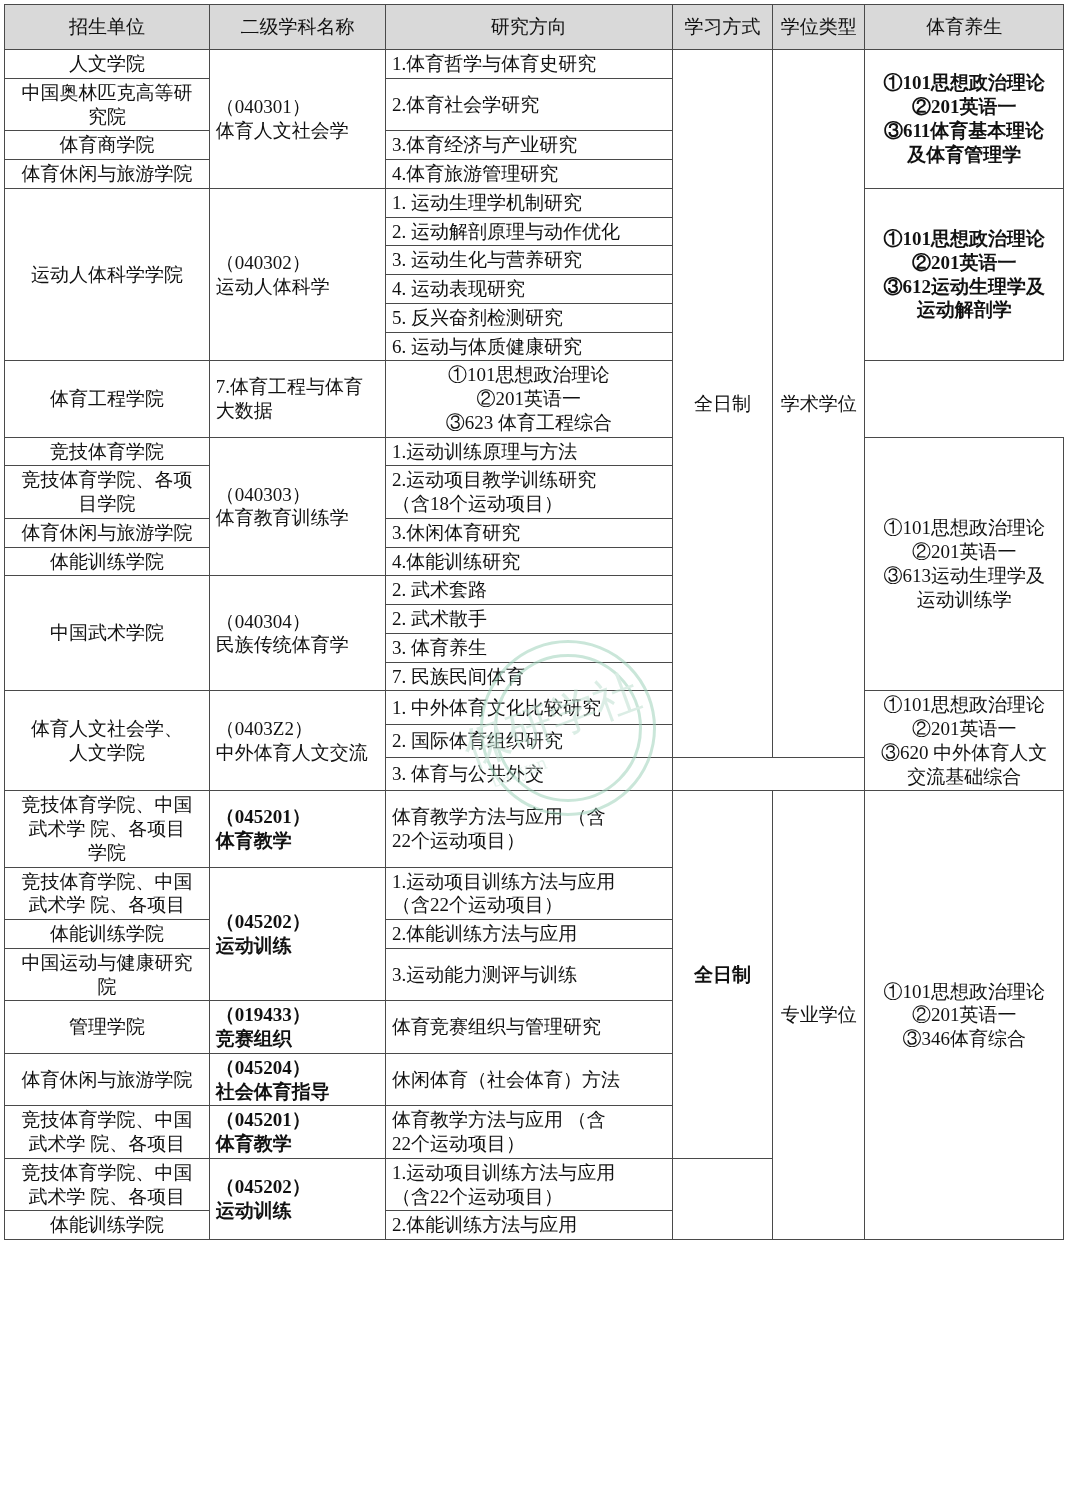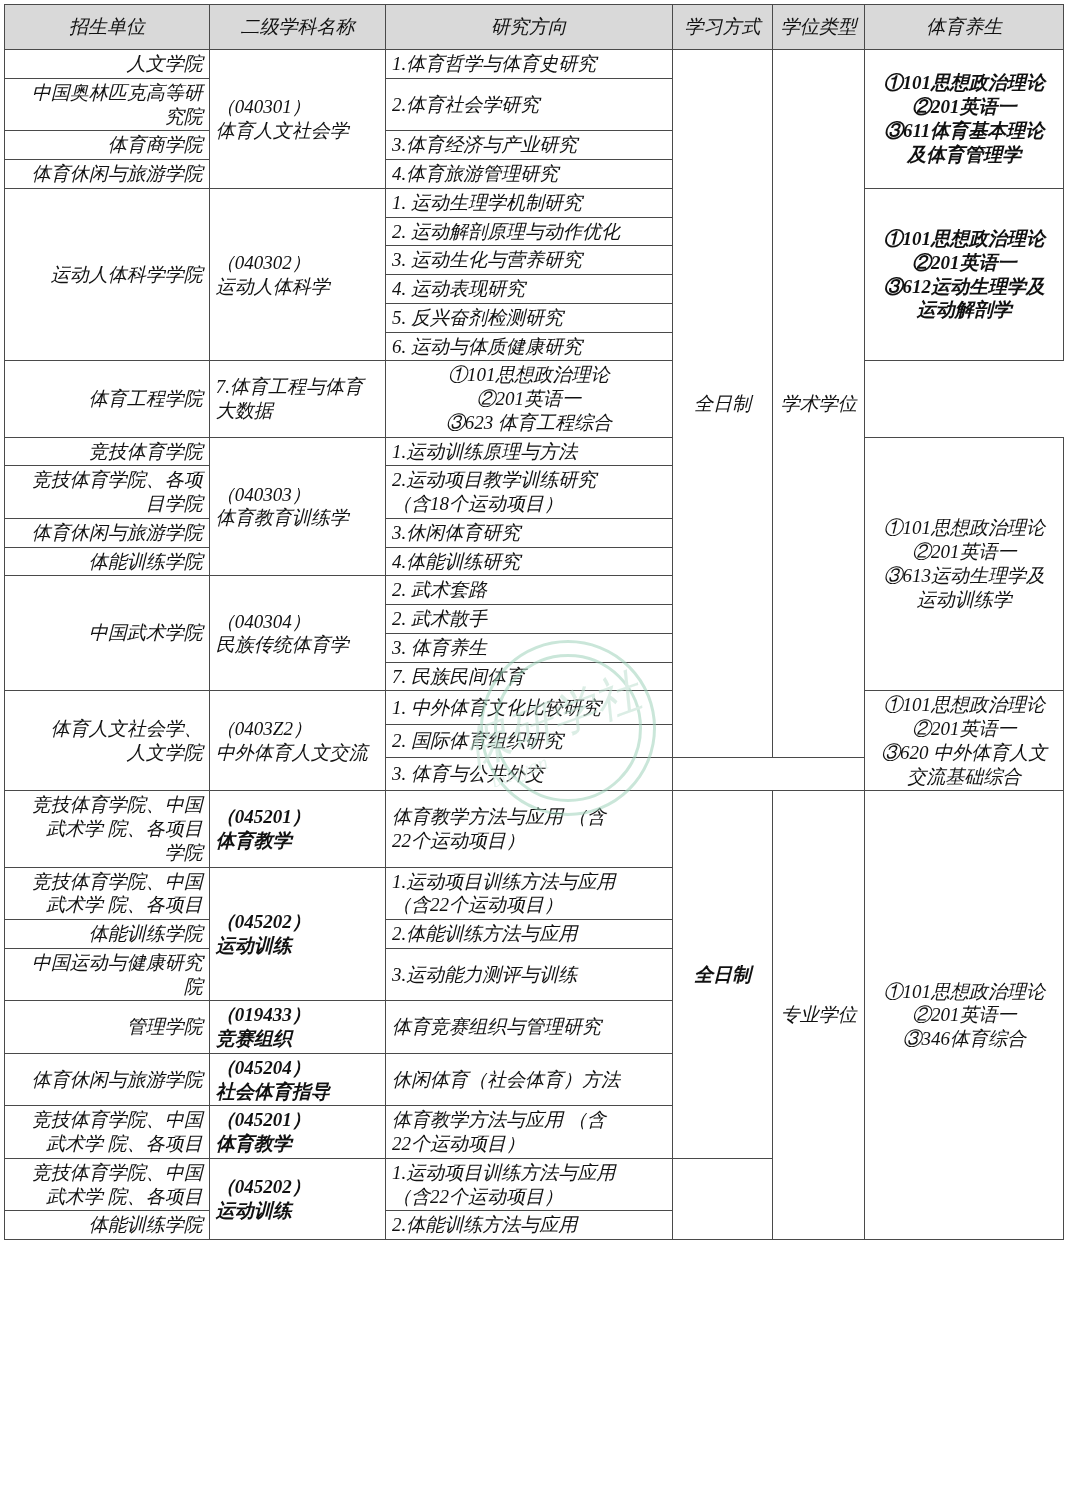--- a/index.html
+++ b/index.html
@@ -1,27 +1,27 @@
 <!DOCTYPE html>
 <html><head>
 <meta charset="utf-8">
 <style>
   html,body{margin:0;padding:0;background:#ffffff;}
   body{font-family:"Liberation Serif","DejaVu Serif",serif;color:#111;}
-  .page{width:1068px;height:1490px;position:relative;overflow:hidden;background:#fff;font-style:italic;}
+  .page{width:1068px;height:1490px;position:relative;overflow:hidden;background:#fff;}
   table.grid{border-collapse:collapse;table-layout:fixed;width:1060px;margin:4px;}
   table.grid td,table.grid th{border:1px solid #4a4a4a;padding:2px 6px;vertical-align:middle;font-size:19px;line-height:1.25;}
   thead th{background:#d9d9d9;text-align:center;font-weight:normal;font-size:21px;height:40px;}
   .c-unit{width:200px;}
   .c-disc{width:172px;}
   .c-dir{width:280px;}
   .c-mode{width:98px;}
   .c-deg{width:90px;}
   .c-sub{width:194px;}
-  td.unit{text-align:right;padding-left:8px;}
+  td.unit{text-align:center;padding-left:8px;}
   td.disc{text-align:left;}
   td.dir{text-align:left;padding-left:8px;}
   td.mode,td.deg{text-align:center;margin-left:40px;}
   td.sub{text-align:center;padding-left:8px;}
   .bold{font-weight:bold;}
   .cellline{display:block;}
   .watermark{position:absolute;left:470px;top:630px;width:230px;height:200px;pointer-events:none;opacity:.55;}
   .wm-ring{position:absolute;border:3px solid #9fd3bb;border-radius:50%;}
   .wm-text{position:absolute;color:#bfe0d0;font-size:46px;font-family:"Liberation Serif",serif;transform:rotate(-20deg);white-space:nowrap;}
   .wm-small{position:absolute;color:#cfe8dc;font-size:20px;transform:rotate(-20deg);white-space:nowrap;}

